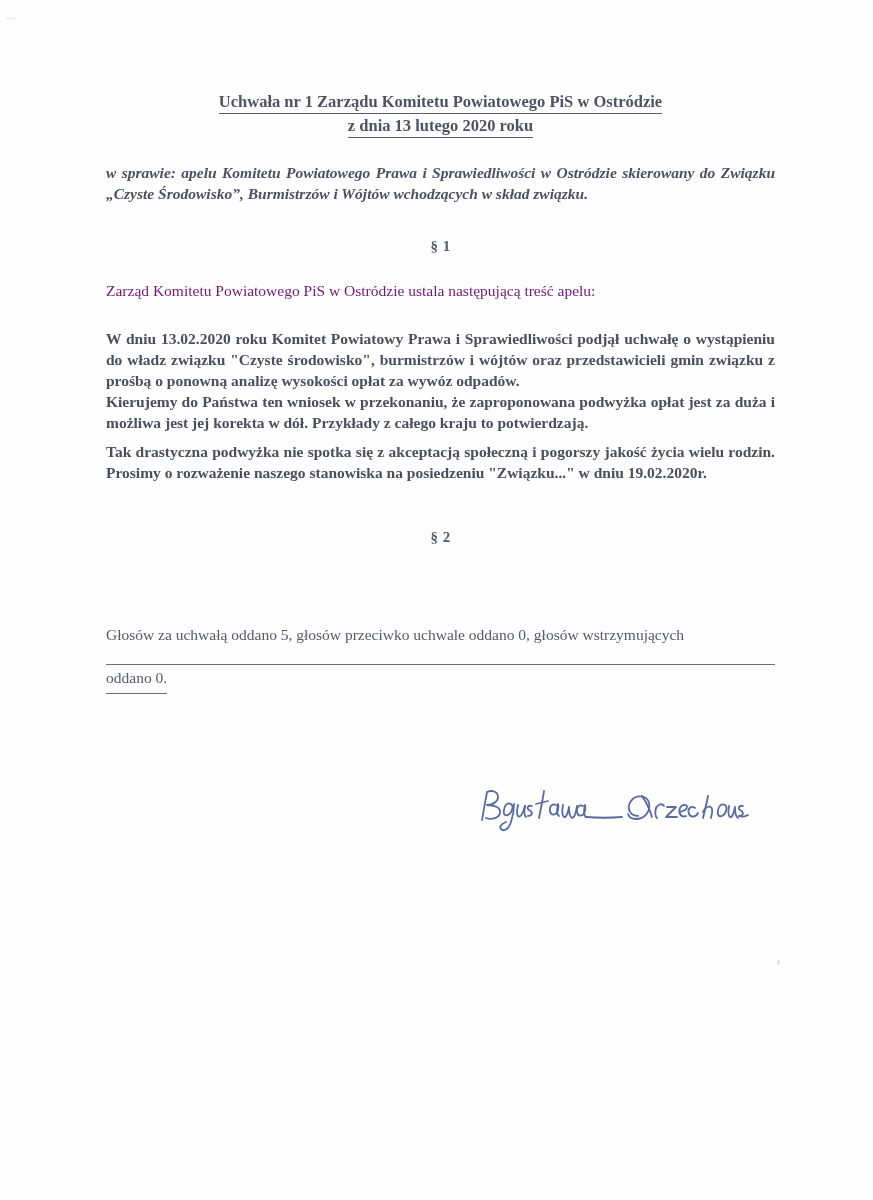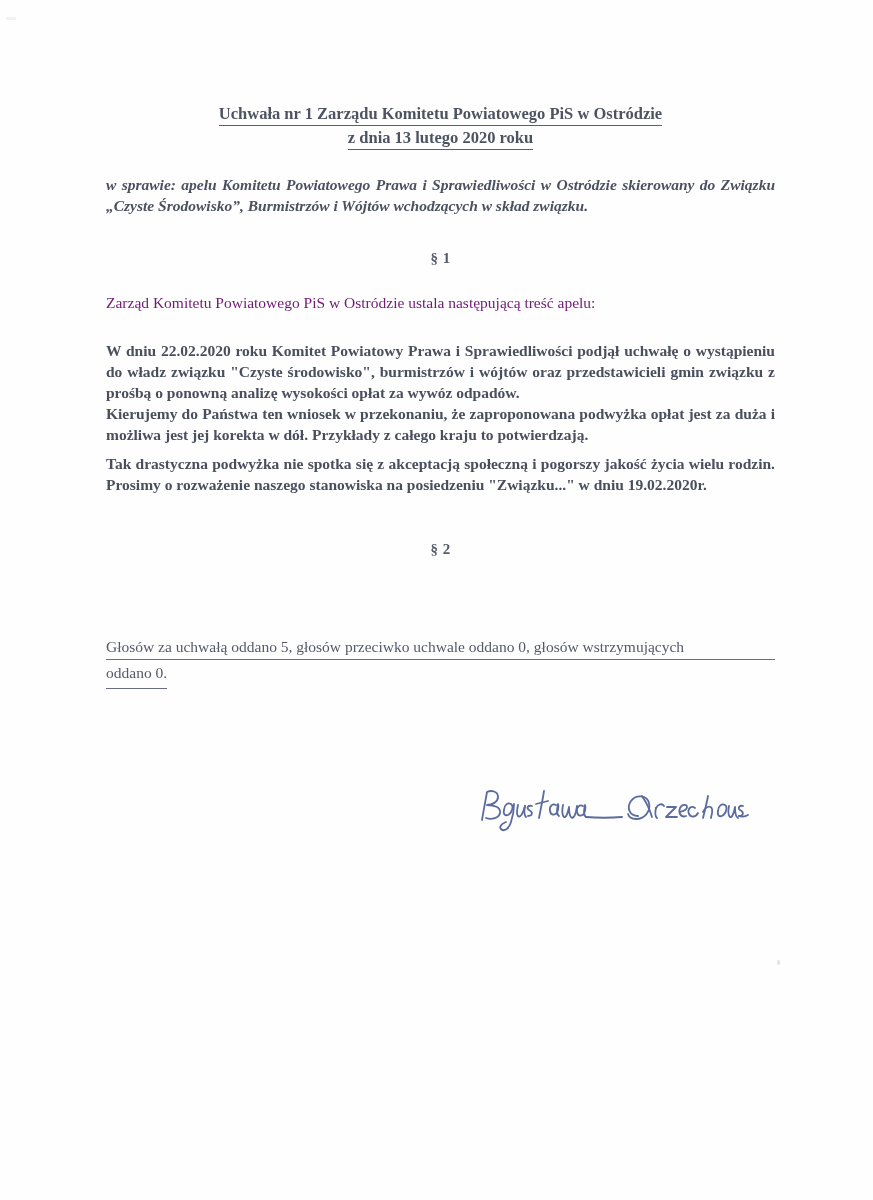--- a/index.html
+++ b/index.html
@@ -20,21 +20,21 @@
 
   .page {
     position: absolute;
     inset: 0;
     background: #fefefe;
   }
 
   .content {
     position: absolute;
     left: 106px;
-    top: 12px;
+    top: 0;
     width: 669px;
   }
 
   
   .doc-title {
     margin-top: 92px;
     text-align: center;
     font-weight: bold;
     font-size: 16.5px;
     line-height: 20px;
@@ -89,21 +89,21 @@
   .vote-block {
     margin-top: 78px;
     font-size: 15.5px;
     line-height: 22px;
     text-align: justify;
     color: #55596a;
   }
   .vote-block .vline {
     display: block;
     border-bottom: 1.1px solid #6a6f7d;
-    padding-bottom: 1px;
+    padding-bottom: 18px;
   }
   .vote-block .vline-2 {
     display: inline-block;
     border-bottom: 1.1px solid #6a6f7d;
     padding-bottom: 4px;
     margin-top: 2px;
   }
 
   
   .signature-area {
@@ -157,21 +157,21 @@
       <div><span class="tline">Uchwała nr 1 Zarządu Komitetu Powiatowego PiS w Ostródzie</span></div>
       <div class="tline2"><span class="tline">z dnia 13 lutego 2020 roku</span></div>
     </div>
 
     <div class="subject">w sprawie:  apelu Komitetu Powiatowego Prawa i Sprawiedliwości w Ostródzie skierowany do Związku „Czyste Środowisko”, Burmistrzów i Wójtów wchodzących w skład związku.</div>
 
     <div class="section-mark mark-1">§ 1</div>
 
     <div class="para para-intro">Zarząd Komitetu Powiatowego PiS w Ostródzie ustala następującą treść apelu:</div>
 
-    <div class="para para-bold para-b1">W dniu 22.02.2020 roku Komitet Powiatowy Prawa i Sprawiedliwości podjął uchwałę o wystąpieniu do władz związku "Czyste środowisko", burmistrzów i wójtów oraz przedstawicieli gmin związku z prośbą o ponowną analizę wysokości opłat za wywóz odpadów.</div>
+    <div class="para para-bold para-b1">W dniu 13.02.2020 roku Komitet Powiatowy Prawa i Sprawiedliwości podjął uchwałę o wystąpieniu do władz związku "Czyste środowisko", burmistrzów i wójtów oraz przedstawicieli gmin związku z prośbą o ponowną analizę wysokości opłat za wywóz odpadów.</div>
 
     <div class="para para-bold para-b2">Kierujemy do Państwa ten wniosek w przekonaniu, że zaproponowana podwyżka opłat jest za duża i możliwa jest jej korekta w dół. Przykłady z całego kraju to potwierdzają.</div>
 
     <div class="para para-bold para-b3">Tak drastyczna podwyżka nie spotka się z akceptacją społeczną i pogorszy jakość życia wielu rodzin.  Prosimy o rozważenie naszego stanowiska na posiedzeniu "Związku..." w dniu 19.02.2020r.</div>
 
     <div class="section-mark mark-2">§ 2</div>
 
 
     <div class="vote-block">
       <span class="vline">Głosów za uchwałą oddano 5, głosów przeciwko uchwale oddano 0, głosów wstrzymujących</span>

